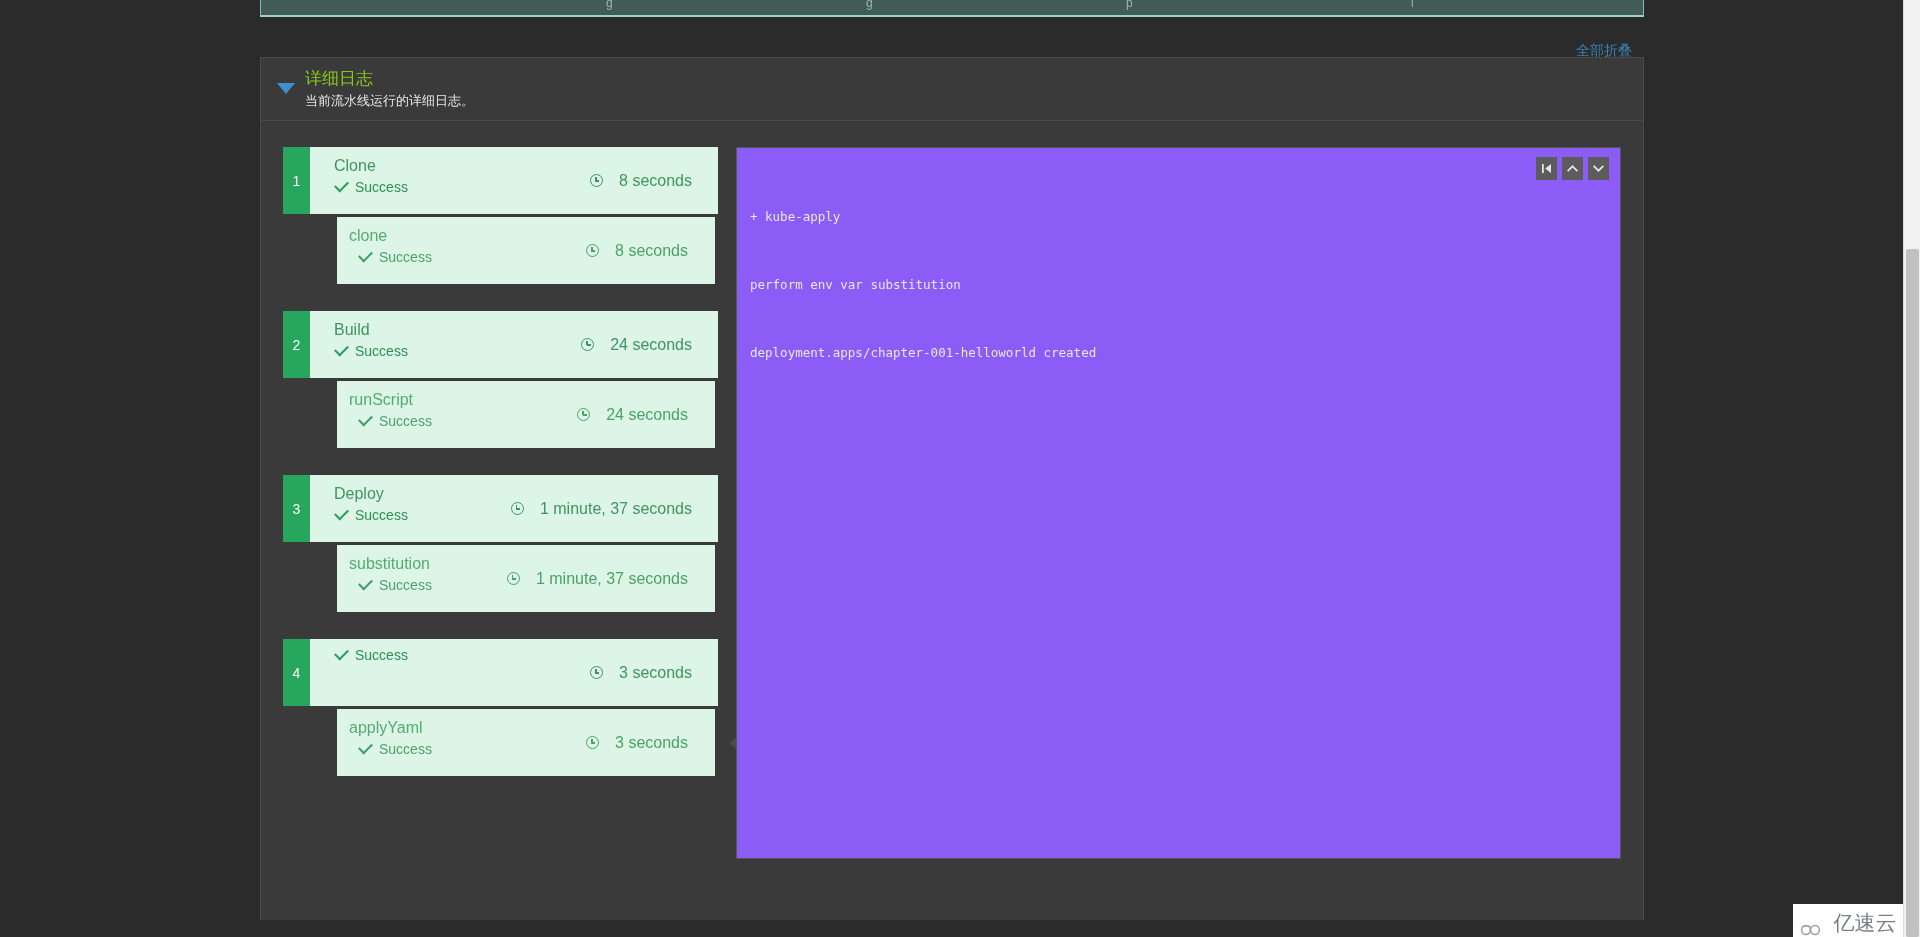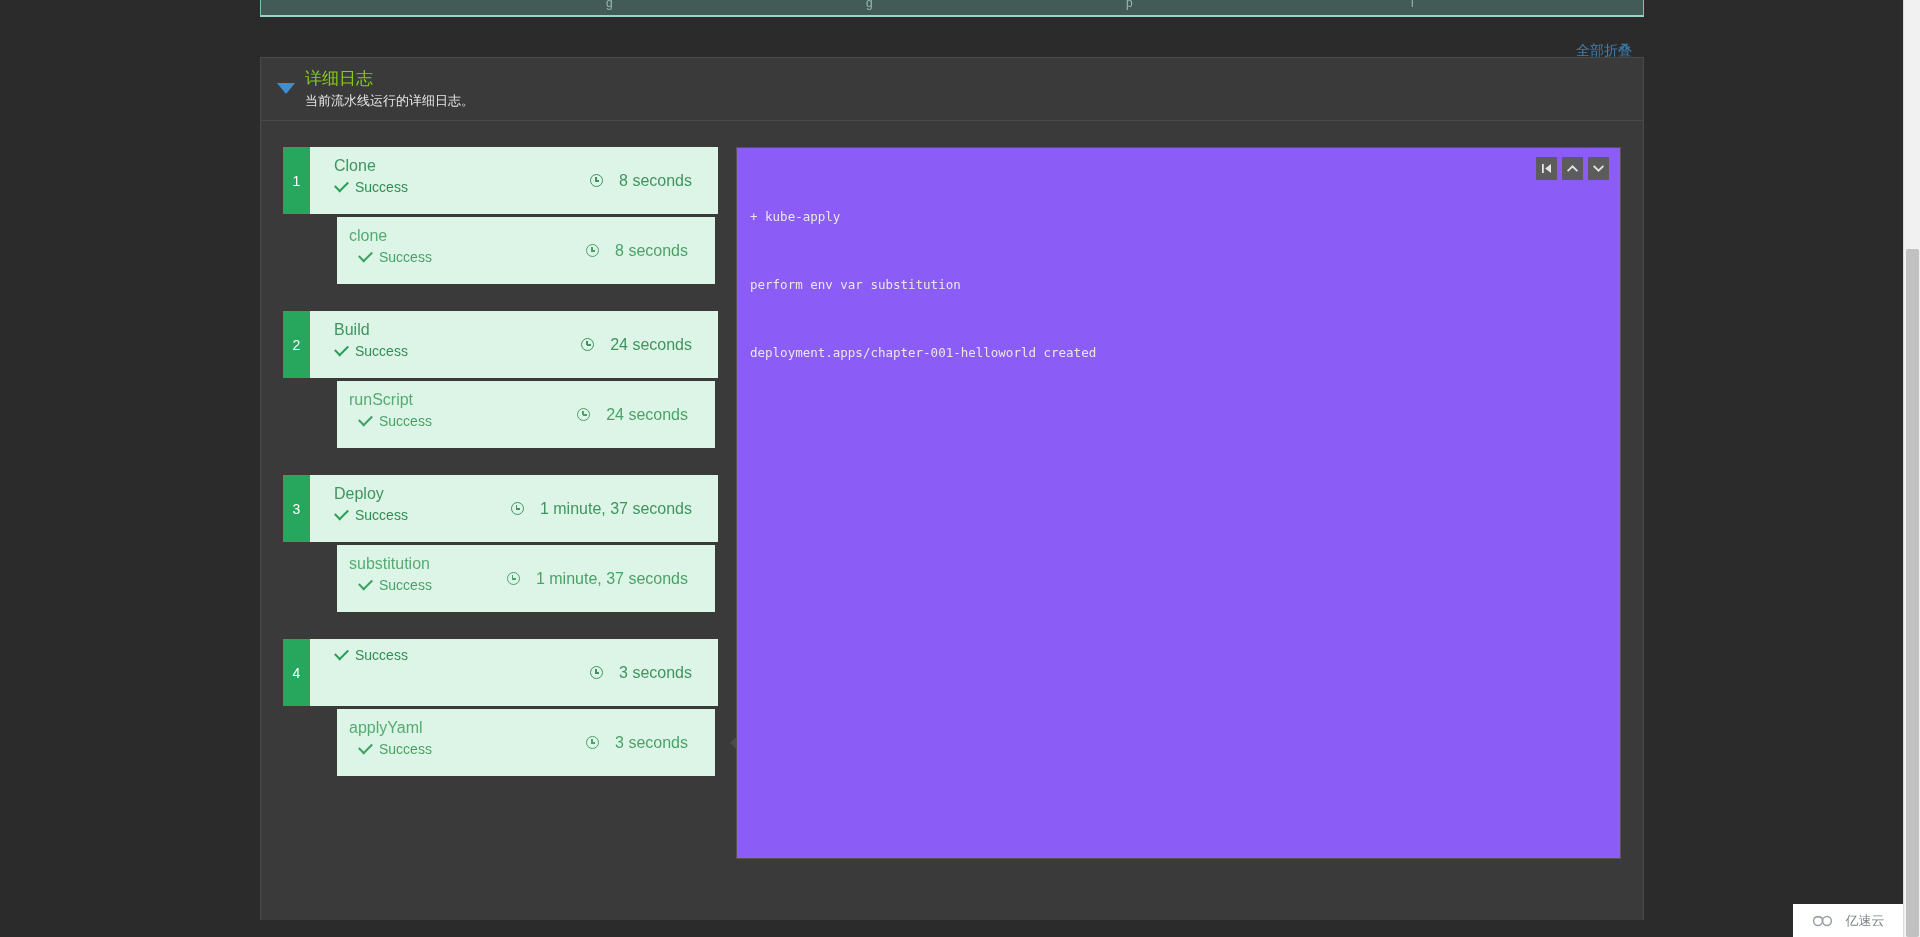--- a/index.html
+++ b/index.html
@@ -318,25 +318,25 @@
 
   
   .watermark {
     position: absolute;
     right: 17px;
     bottom: 0;
     width: 110px;
     height: 33px;
     background: #ffffff;
     display: flex;
-    align-items: center;
+    align-items: flex-end;
     justify-content: center;
     gap: 12px;
     color: #7a7f87;
-    font-size: 13px;
+    font-size: 21px;
   }
   .wm-icon { display: block; }
 </style>
 </head>
 <body>
 
 <div id="root">
 
   <div class="top-strip">
     <span class="ghost g1">g</span>

